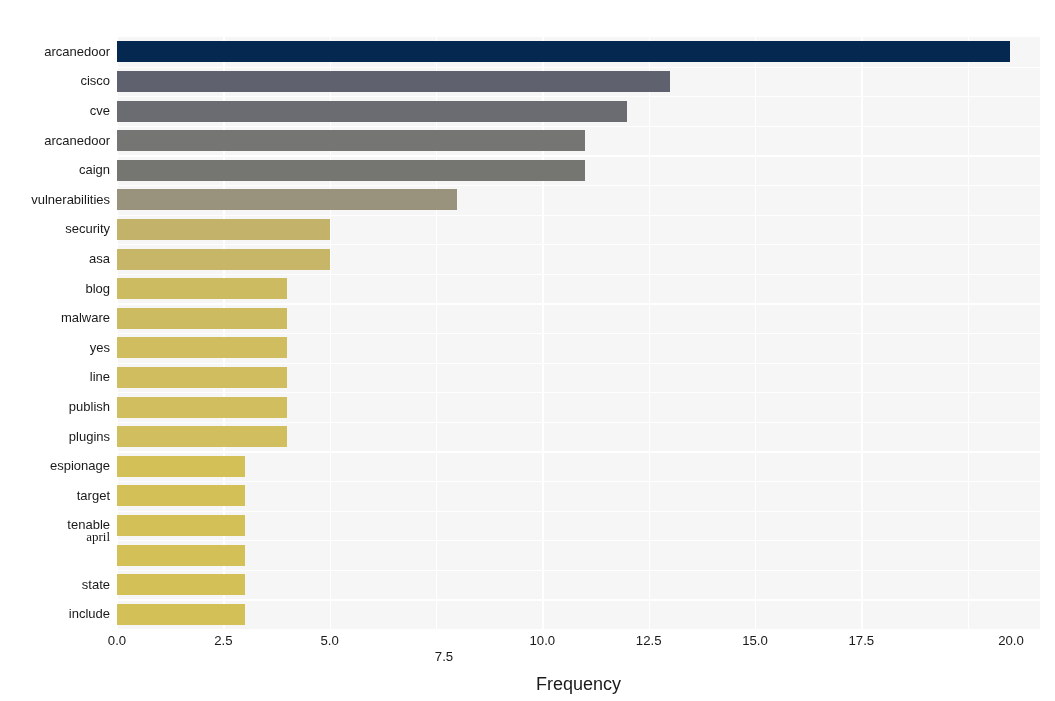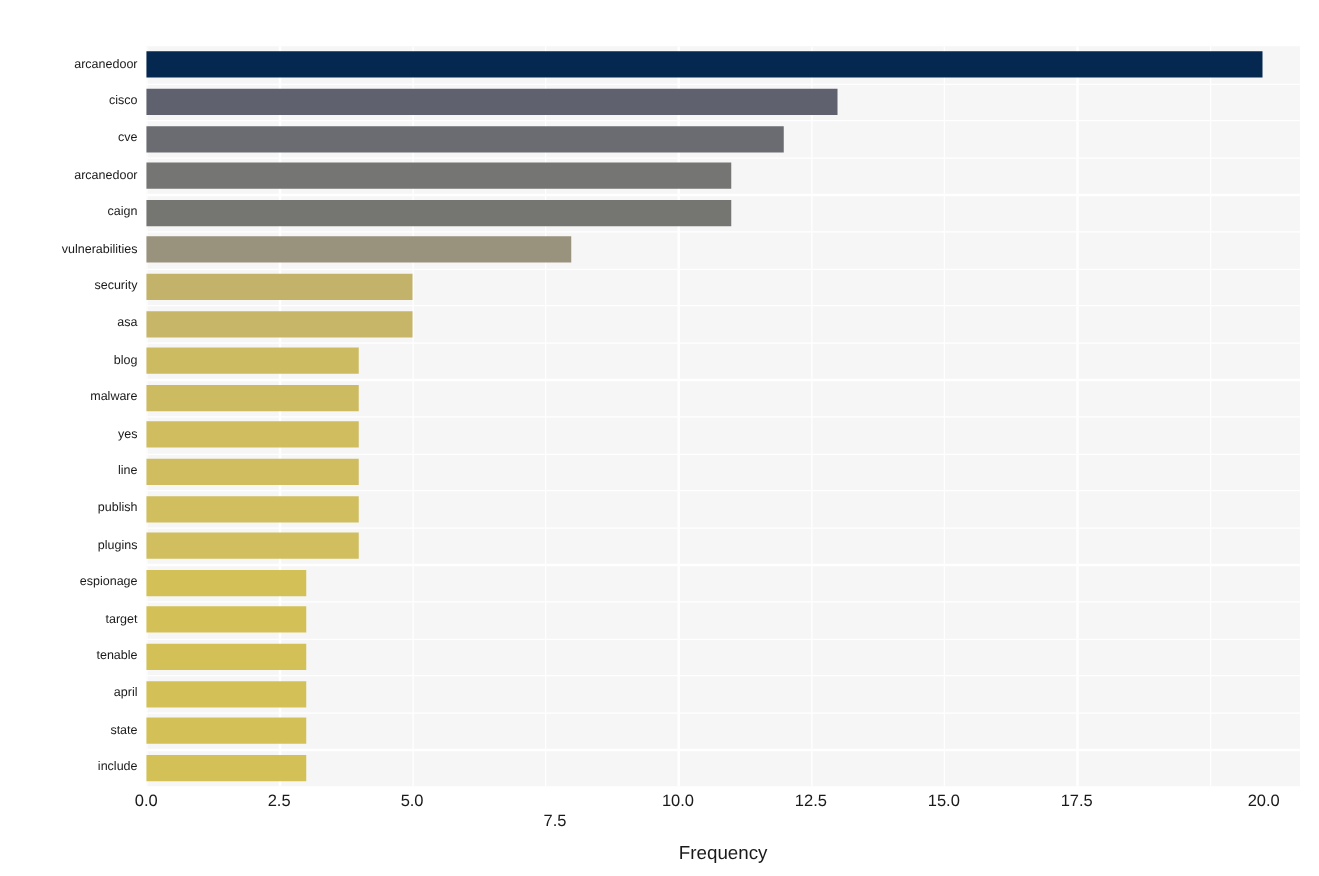--- a/index.html
+++ b/index.html
@@ -65,21 +65,21 @@
     left: 0;
     top: 37px;
     width: 110px;
     height: 592px;
   }
   .y-tick-label {
     position: absolute;
     right: 0;
     width: 110px;
     text-align: right;
-    font-size: 10px;
+    font-size: 13px;
     color: #1a1a1a;
     height: 16px;
     line-height: 16px;
   }
   
   #x-labels {
     position: absolute;
     left: 117px;
     top: 633px;
     width: 923px;
@@ -92,21 +92,21 @@
     font-size: 13.2px;
     color: #1a1a1a;
     white-space: nowrap;
   }
   #x-axis-title {
     position: absolute;
     left: 117px;
     top: 674px;
     width: 923px;
     text-align: center;
-    font-size: 15px;
+    font-size: 18px;
     color: #1a1a1a;
   }
 </style>
 </head>
 <body>
 
 <div id="figure">
 
 
   <div id="plot-area">
@@ -175,21 +175,21 @@
       <div class="y-tick-label" style="top: 214px;">asa</div>
       <div class="y-tick-label" style="top: 243.6px;">blog</div>
       <div class="y-tick-label" style="top: 273.2px;">malware</div>
       <div class="y-tick-label" style="top: 302.8px;">yes</div>
       <div class="y-tick-label" style="top: 332.4px;">line</div>
       <div class="y-tick-label" style="top: 362px;">publish</div>
       <div class="y-tick-label" style="top: 391.6px;">plugins</div>
       <div class="y-tick-label" style="top: 421.2px;">espionage</div>
       <div class="y-tick-label" style="top: 450.8px;">target</div>
       <div class="y-tick-label" style="top: 480.4px;">tenable</div>
-      <div class="y-tick-label" style="top: 510px;">april</div>
+      <div class="y-tick-label" style="top: 492px; font-family: Liberation Serif, serif;">april</div>
       <div class="y-tick-label" style="top: 539.6px;">state</div>
       <div class="y-tick-label" style="top: 569.2px;">include</div>
     </div>
 
   <div id="x-labels">
       <div class="x-tick-label" style="left: 0px;">0.0</div>
       <div class="x-tick-label" style="left: 106.336px;">2.5</div>
       <div class="x-tick-label" style="left: 212.673px;">5.0</div>
       <div class="x-tick-label" style="left: 327px; margin-top: 16px;">7.5</div>
       <div class="x-tick-label" style="left: 425.346px;">10.0</div>

